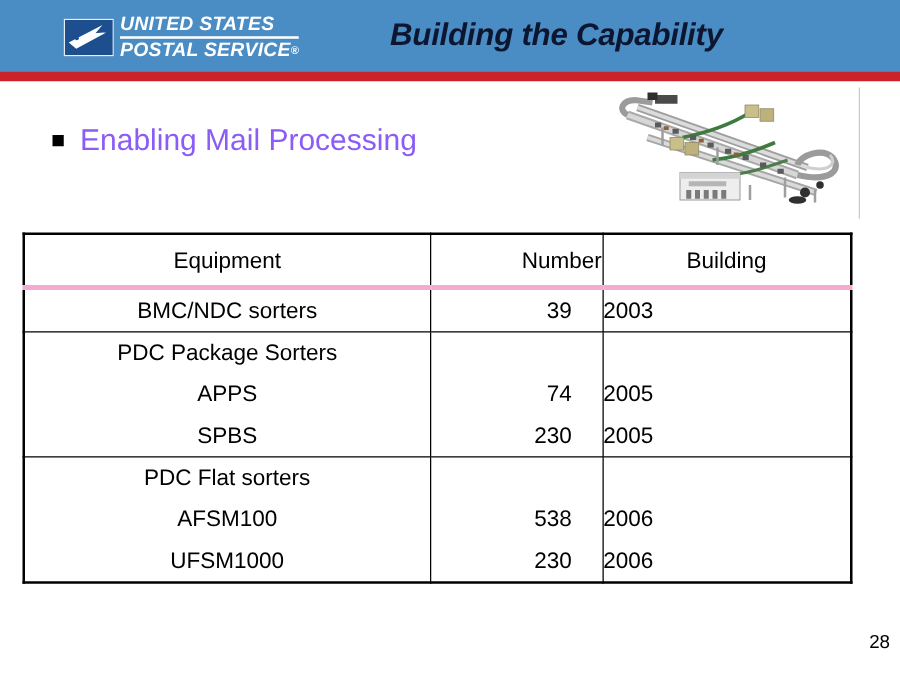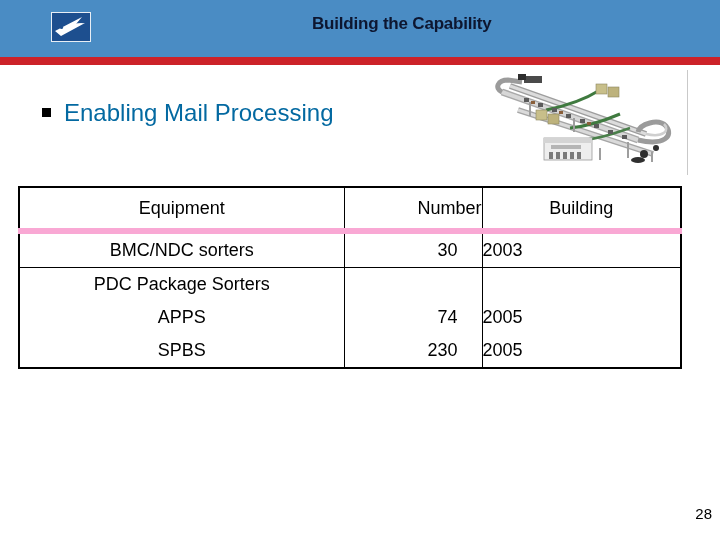--- a/index.html
+++ b/index.html
@@ -76,25 +76,26 @@
     font-style: normal;
     vertical-align: 2px;
   }
 
   
   .slide-title {
     position: absolute;
     left: 312px;
     top: 14px;
     width: 340px;
-    font-size: 17px;
+    font-size: 25px;
     font-weight: bold;
     color: #0d1630;
     letter-spacing: -0.2px;
     white-space: nowrap;
+    font-style: italic;
   }
 
   
   .bullet-block {
     position: absolute;
     left: 42px;
     top: 96px;
     width: 430px;
   }
   .bullet-row {
@@ -105,21 +106,21 @@
     flex: none;
     width: 9px;
     height: 9px;
     background: #000000;
     margin-top: 12px;
     margin-right: 13px;
   }
   .bullet-text {
     font-size: 24px;
     line-height: 33px;
-    color: #0369a1;
+    color: #8b5cf6;
   }
 
   
   .machine-pic {
     position: absolute;
     left: 488px;
     top: 66px;
     width: 200px;
     height: 110px;
     background: #ffffff;
@@ -155,21 +156,21 @@
     border: 1px solid #000000;
     padding: 0;
     vertical-align: top;
     font-weight: normal;
   }
   
   .equip-table {
     border: 2px solid #000000;
   }
   .equip-table thead th {
-    border-bottom: 6px solid #f9a8d4;
+    border-bottom: 4px solid #f9a8d4;
     height: 40px;
     vertical-align: middle;
   }
   .th-equipment { text-align: center; padding-right: 150px; }
   .th-number    { text-align: right; }
   .th-activated { text-align: center; }
 
   .cell-lines {
     padding: 7px 10px 7px 12px;
     line-height: 33px;
@@ -202,20 +203,24 @@
 
 <div class="logo-block">
   <div class="logo-mark">
     <svg width="38" height="28" viewBox="0 0 38 28" aria-hidden="true">
       <rect x="0" y="0" width="38" height="28" fill="#1d4f8f"></rect>
       <path d="M3 18 L30 4 L24 11 L33 10 L9 23 Z" fill="#ffffff"></path>
       <path d="M5 19 L26 7 L22 11.5 L31 10.7 L10 21.5 Z" fill="#1d4f8f" opacity="0.0"></path>
       <path d="M6.5 17.8 L27.5 6.2 L23.5 10.6 L31.5 9.9 L11 20.6 Z" fill="#ffffff"></path>
       <circle cx="9.5" cy="14.5" r="1.6" fill="#1d4f8f"></circle>
     </svg>
+  </div>
+  <div class="logo-words">
+    <div class="logo-line1">UNITED STATES</div>
+    <div class="logo-line2"><span>POSTAL SERVICE</span><span class="logo-reg">®</span></div>
   </div>
 </div>
 
 <div class="slide-title">Building the Capability</div>
 
 <div class="bullet-block">
   <div class="bullet-row">
     <span class="bullet-mark"></span>
     <span class="bullet-text">
       <span>Enabling Mail Processing</span><br>
@@ -313,21 +318,21 @@
       <th class="th-activated">Building</th>
     </tr>
   </thead>
   <tbody>
 
     <tr>
       <td class="cell-lines">
         <div>BMC/NDC sorters</div>
       </td>
       <td class="cell-lines num">
-        <div>30</div>
+        <div>39</div>
       </td>
       <td class="cell-lines yr">
         <div>2003</div>
       </td>
     </tr>
 
     <tr>
       <td class="cell-lines">
         <div>PDC Package Sorters</div>
         <div>APPS</div>
@@ -338,17 +343,34 @@
         <div>74</div>
         <div>230</div>
       </td>
       <td class="cell-lines yr">
         <div class="spacer-line">&nbsp;</div>
         <div>2005</div>
         <div>2005</div>
       </td>
     </tr>
 
+    <tr>
+      <td class="cell-lines">
+        <div>PDC Flat sorters</div>
+        <div>AFSM100</div>
+        <div>UFSM1000</div>
+      </td>
+      <td class="cell-lines num">
+        <div class="spacer-line">&nbsp;</div>
+        <div>538</div>
+        <div>230</div>
+      </td>
+      <td class="cell-lines yr">
+        <div class="spacer-line">&nbsp;</div>
+        <div>2006</div>
+        <div>2006</div>
+      </td>
+    </tr>
 
   </tbody>
 </table>
 
 <div class="page-number">28</div>
 
 </body></html>

